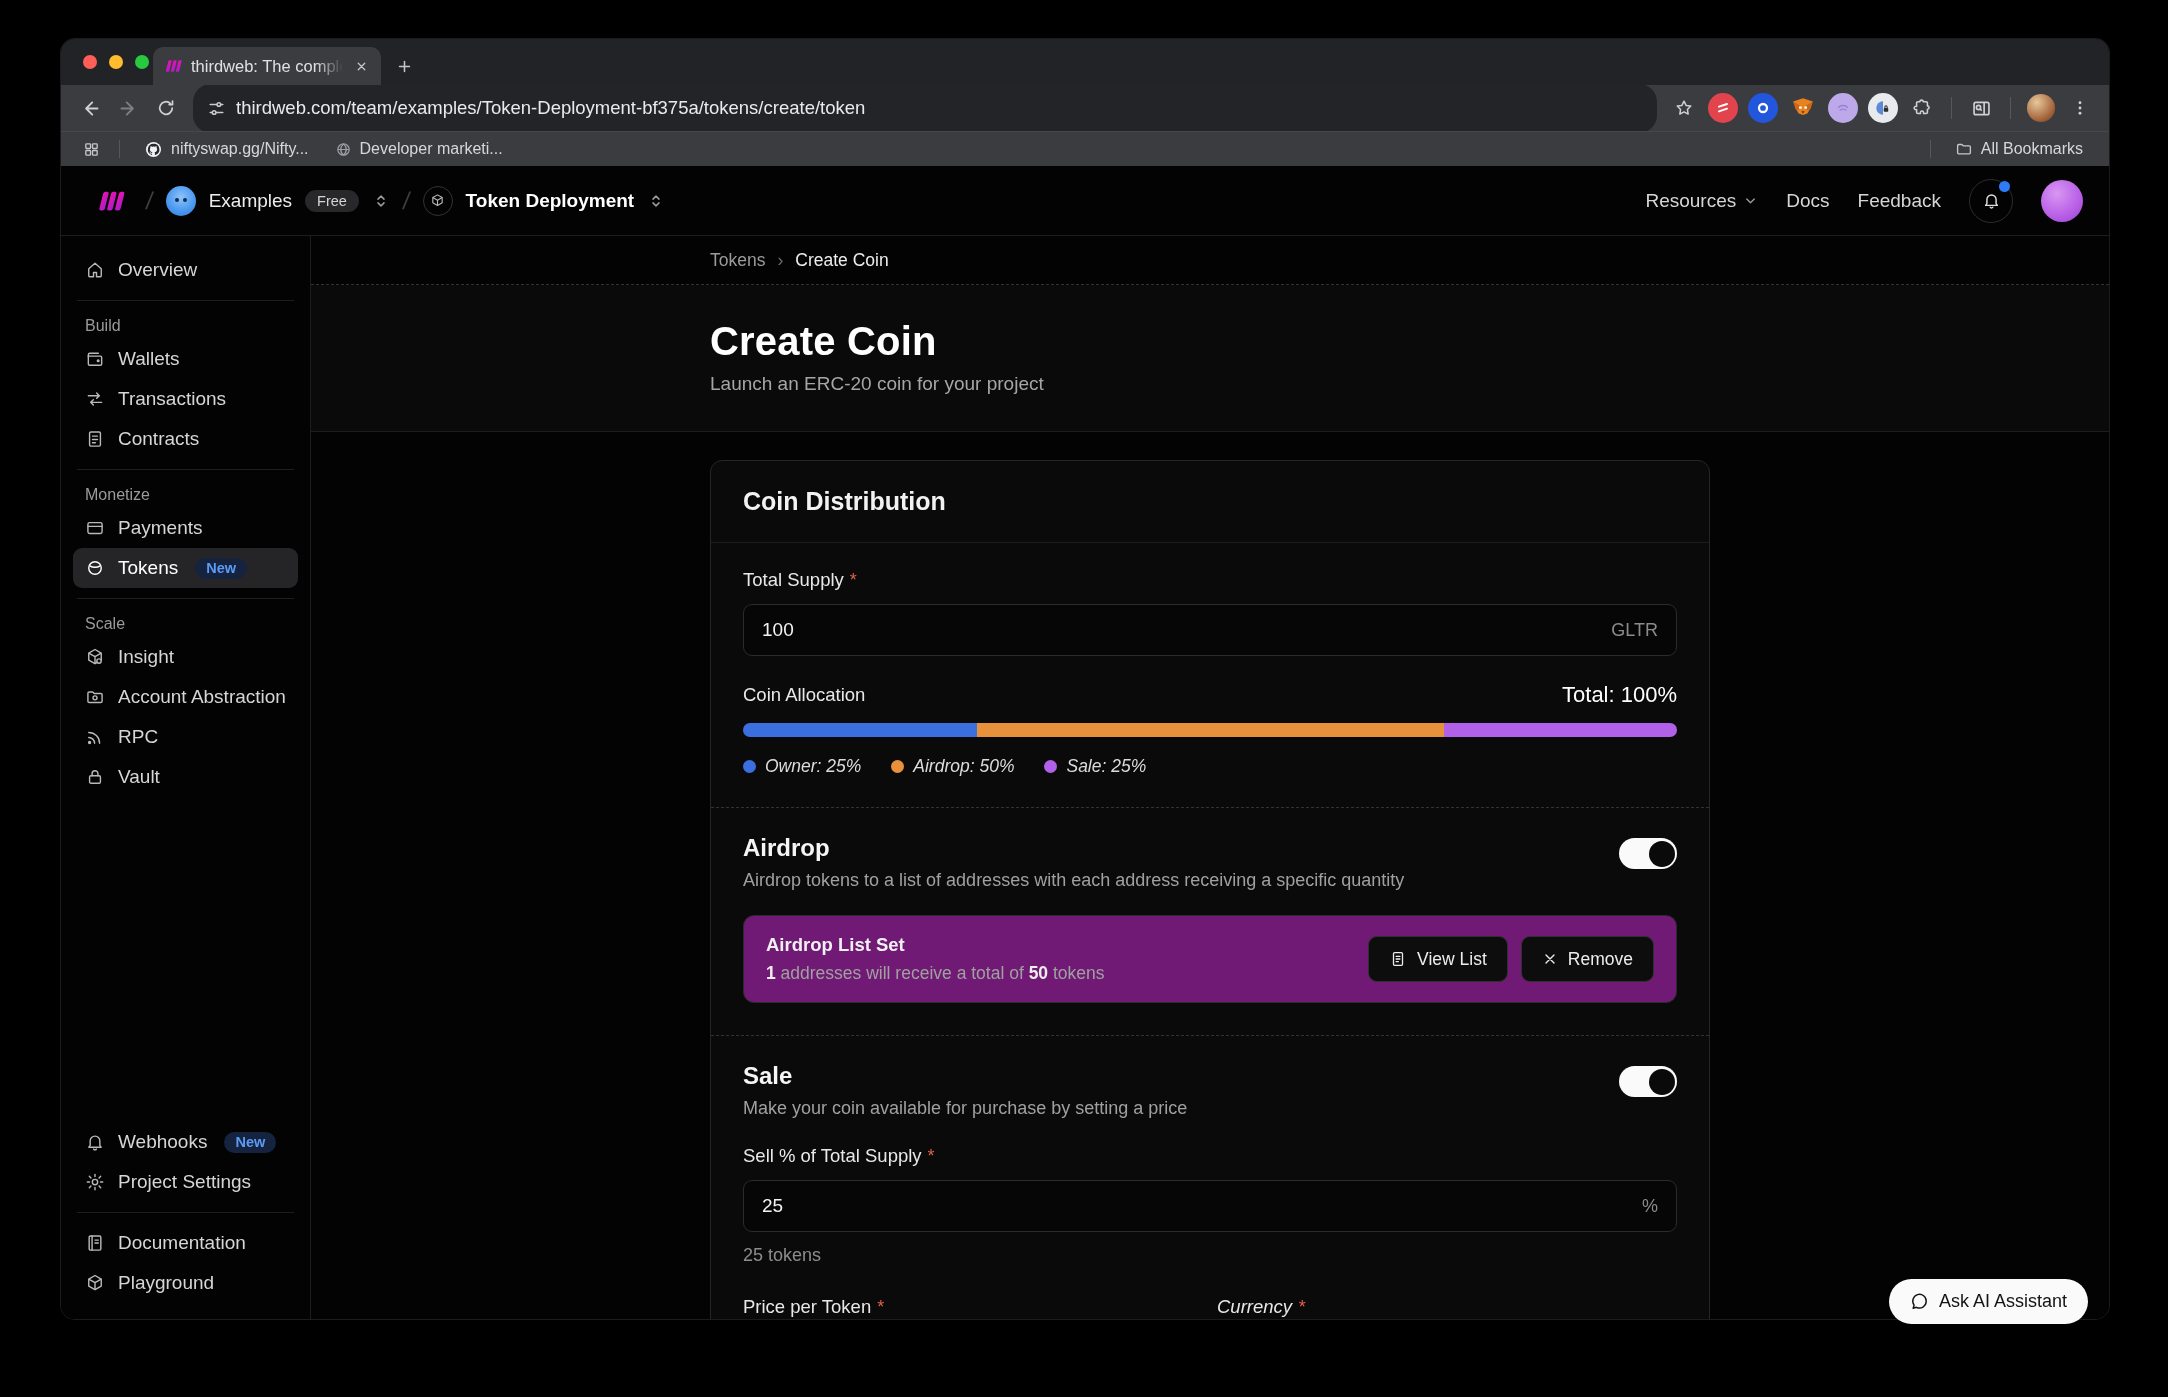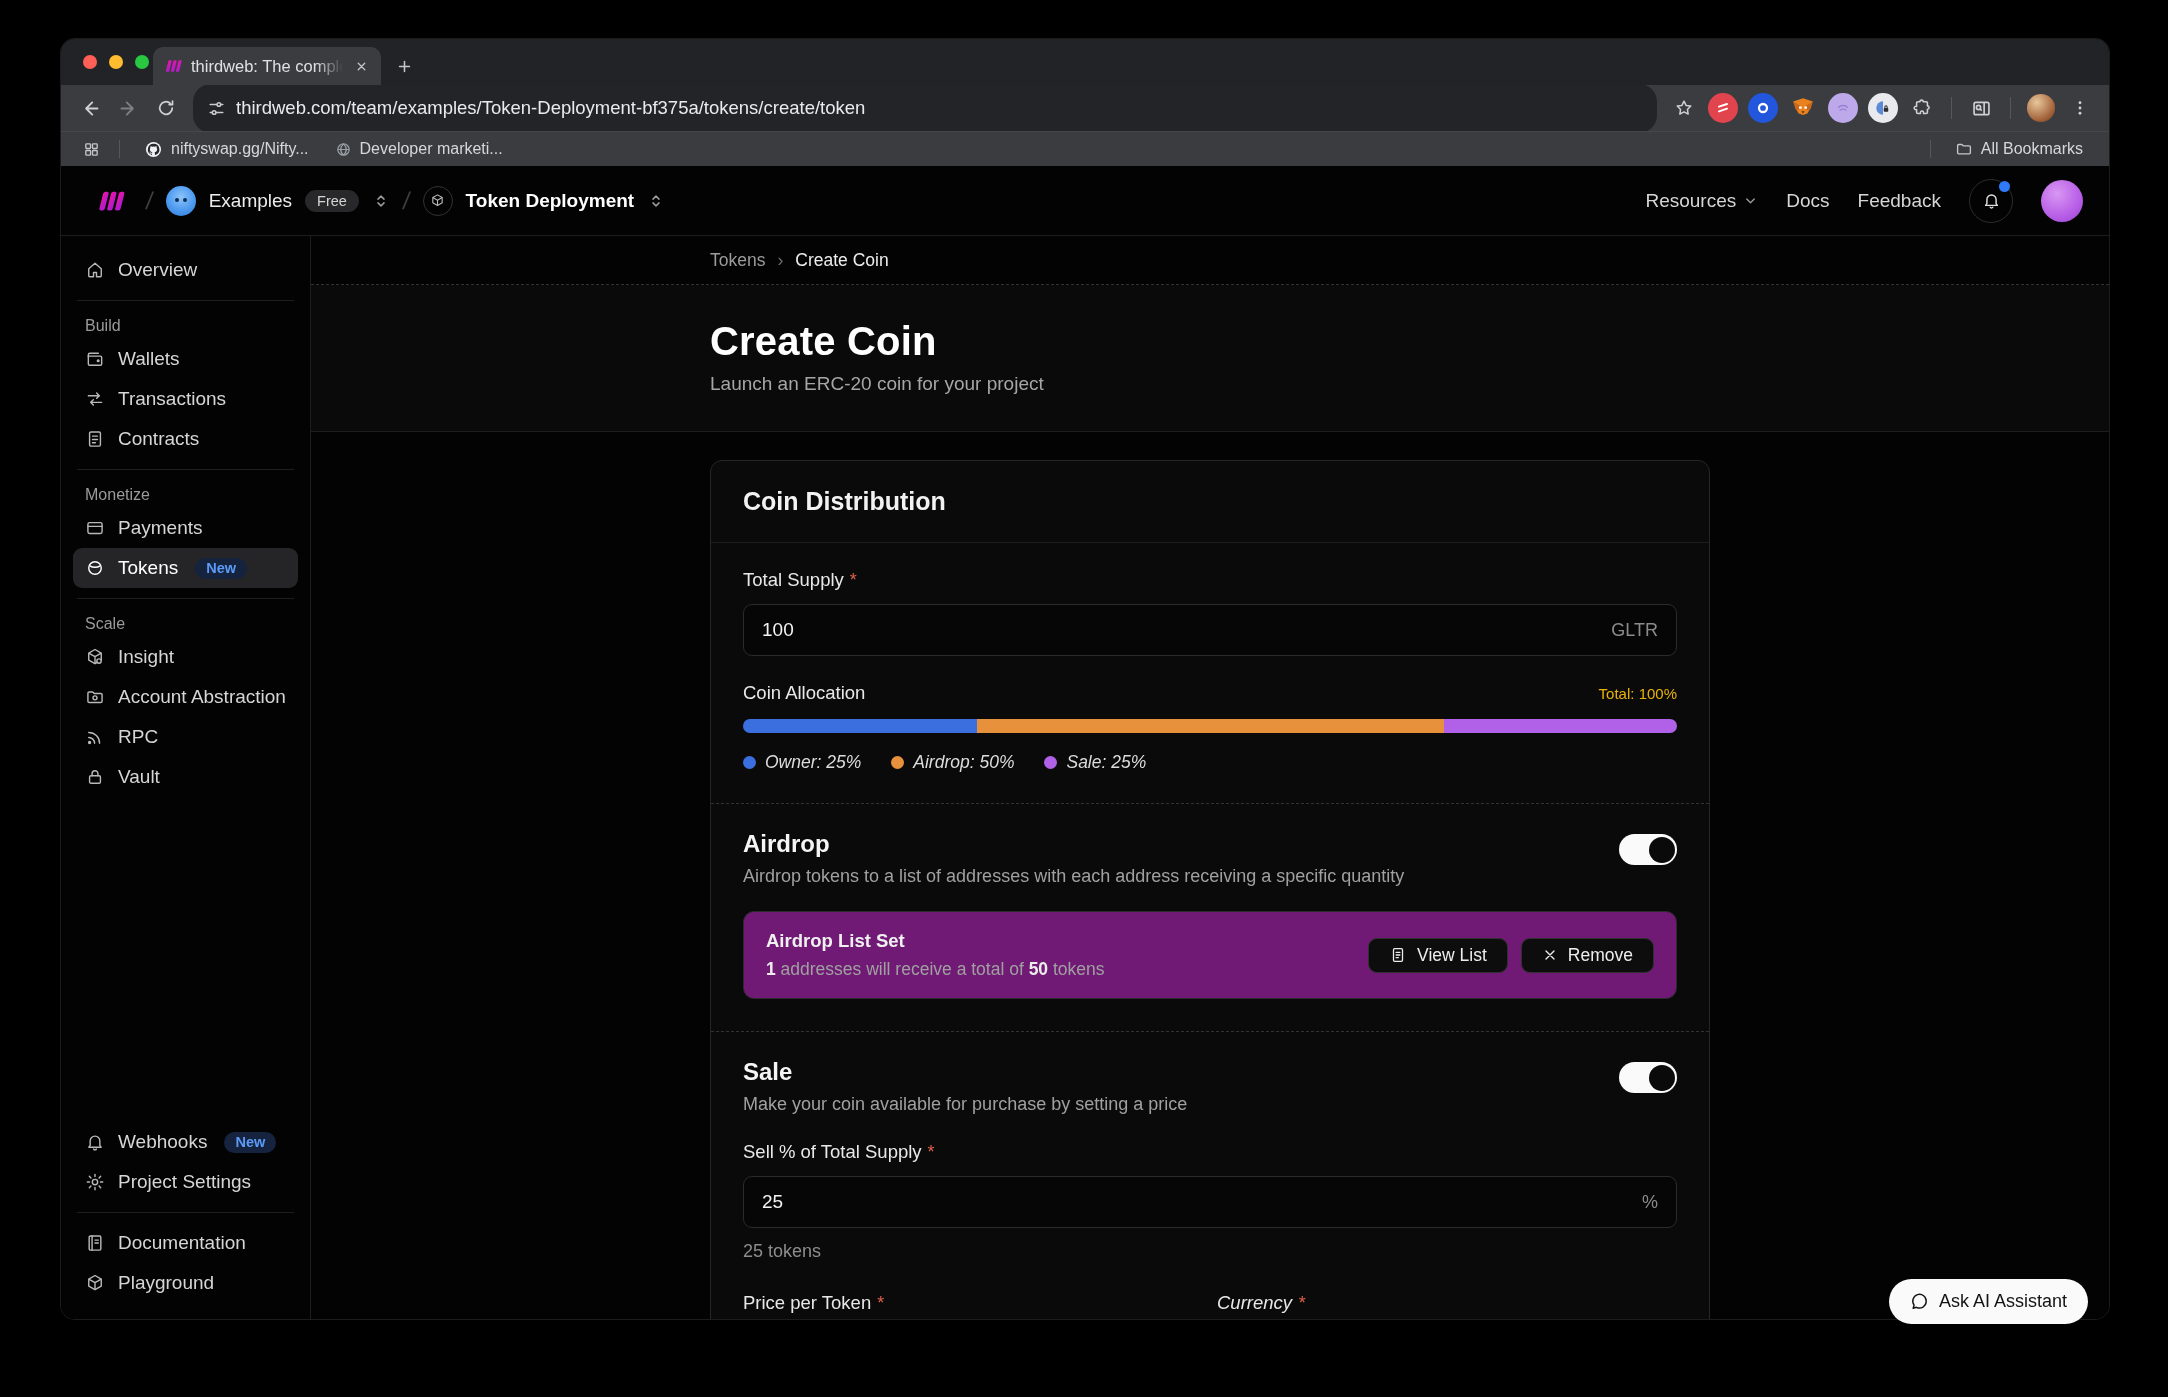--- a/index.html
+++ b/index.html
@@ -77,39 +77,39 @@
   .card-h{padding:26px 32px;border-bottom:1px solid #1d1d1d;}
   .card-h h2{margin:0;color:#f2f2f2;font-size:25px;font-weight:700;}
   .sect{padding:26px 32px;}
   .sect.dashed{border-bottom:1px dashed #323232;}
   .f-label{display:flex;align-items:center;gap:6px;color:#e8e8e8;font-size:18.5px;font-weight:500;}
   .req{color:#e0604a;font-size:18px;}
   .inputrow{margin-top:13px;height:52px;background:#060606;border:1px solid #2b2b2b;border-radius:9px;display:flex;align-items:center;padding:0 18px;}
   .inputrow .val{color:#f2f2f2;font-size:19px;flex:1;background:transparent;border:none;outline:none;padding:0;}
   .inputrow .suffix{color:#8b8b8b;font-size:18px;}
   .alloc-top{display:flex;align-items:center;justify-content:space-between;margin-top:26px;}
-  .alloc-total{color:#eab308;font-size:15px;margin-left:16px;}
+  .alloc-total{color:#ffffff;font-size:22px;margin-left:16px;}
   .allocbar{margin-top:15px;height:14px;border-radius:999px;overflow:hidden;display:flex;background:#1a1a1a;}
   .allocbar .bar-seg{height:100%;}
   .legend{display:flex;gap:30px;margin-top:19px;}
   .legend .li{display:flex;align-items:center;gap:9px;color:#dcdcdc;font-size:17.5px;font-style:italic;}
   .legend .dot{width:13px;height:13px;border-radius:50%;flex:none;}
 
   .sec-head{display:flex;align-items:flex-start;justify-content:space-between;}
   .sec-title{margin:0;color:#f5f5f5;font-size:24px;font-weight:700;}
   .sec-desc{margin:8px 0 0;color:#a0a0a0;font-size:18px;}
   .toggle{width:58px;height:31px;border-radius:999px;background:#fafafa;position:relative;flex:none;margin-top:4px;}
   .toggle .knob{position:absolute;right:2.5px;top:2.5px;width:26px;height:26px;border-radius:50%;background:#0a0a0a;}
 
   .listbox{margin-top:24px;border:1px solid #2b2b2b;background:#701a75;border-radius:11px;padding:18px 22px;display:flex;align-items:center;justify-content:space-between;}
   .lb-title{color:#f0f0f0;font-size:18.5px;font-weight:600;}
   .lb-sub{color:#a0a0a0;font-size:17.5px;margin-top:7px;}
   .lb-sub b{color:#ececec;font-weight:700;}
   .lb-btns{display:flex;gap:13px;}
-  .btn-outline{height:35px;display:flex;align-items:center;gap:10px;padding:0 20px;background:#0d0d0d;border:1px solid #303030;border-radius:9px;color:#ededed;font-size:17.5px;}
+  .btn-outline{height:46px;display:flex;align-items:center;gap:10px;padding:0 20px;background:#0d0d0d;border:1px solid #303030;border-radius:9px;color:#ededed;font-size:17.5px;}
   .helper{color:#8d8d8d;font-size:18px;margin-top:13px;}
   .two-col{display:flex;justify-content:space-between;margin-top:30px;}
   .col-a{width:456px;}
   .col-b{width:460px;font-style:italic;}
 
   .ask-ai{position:absolute;right:80px;top:1279px;height:45px;border-radius:999px;background:#fafafa;color:#141414;display:flex;align-items:center;gap:10px;padding:0 21px;font-size:18px;font-weight:500;border:none;}
 
   .ic{display:block;}
   svg{flex:none;}
 </style>

